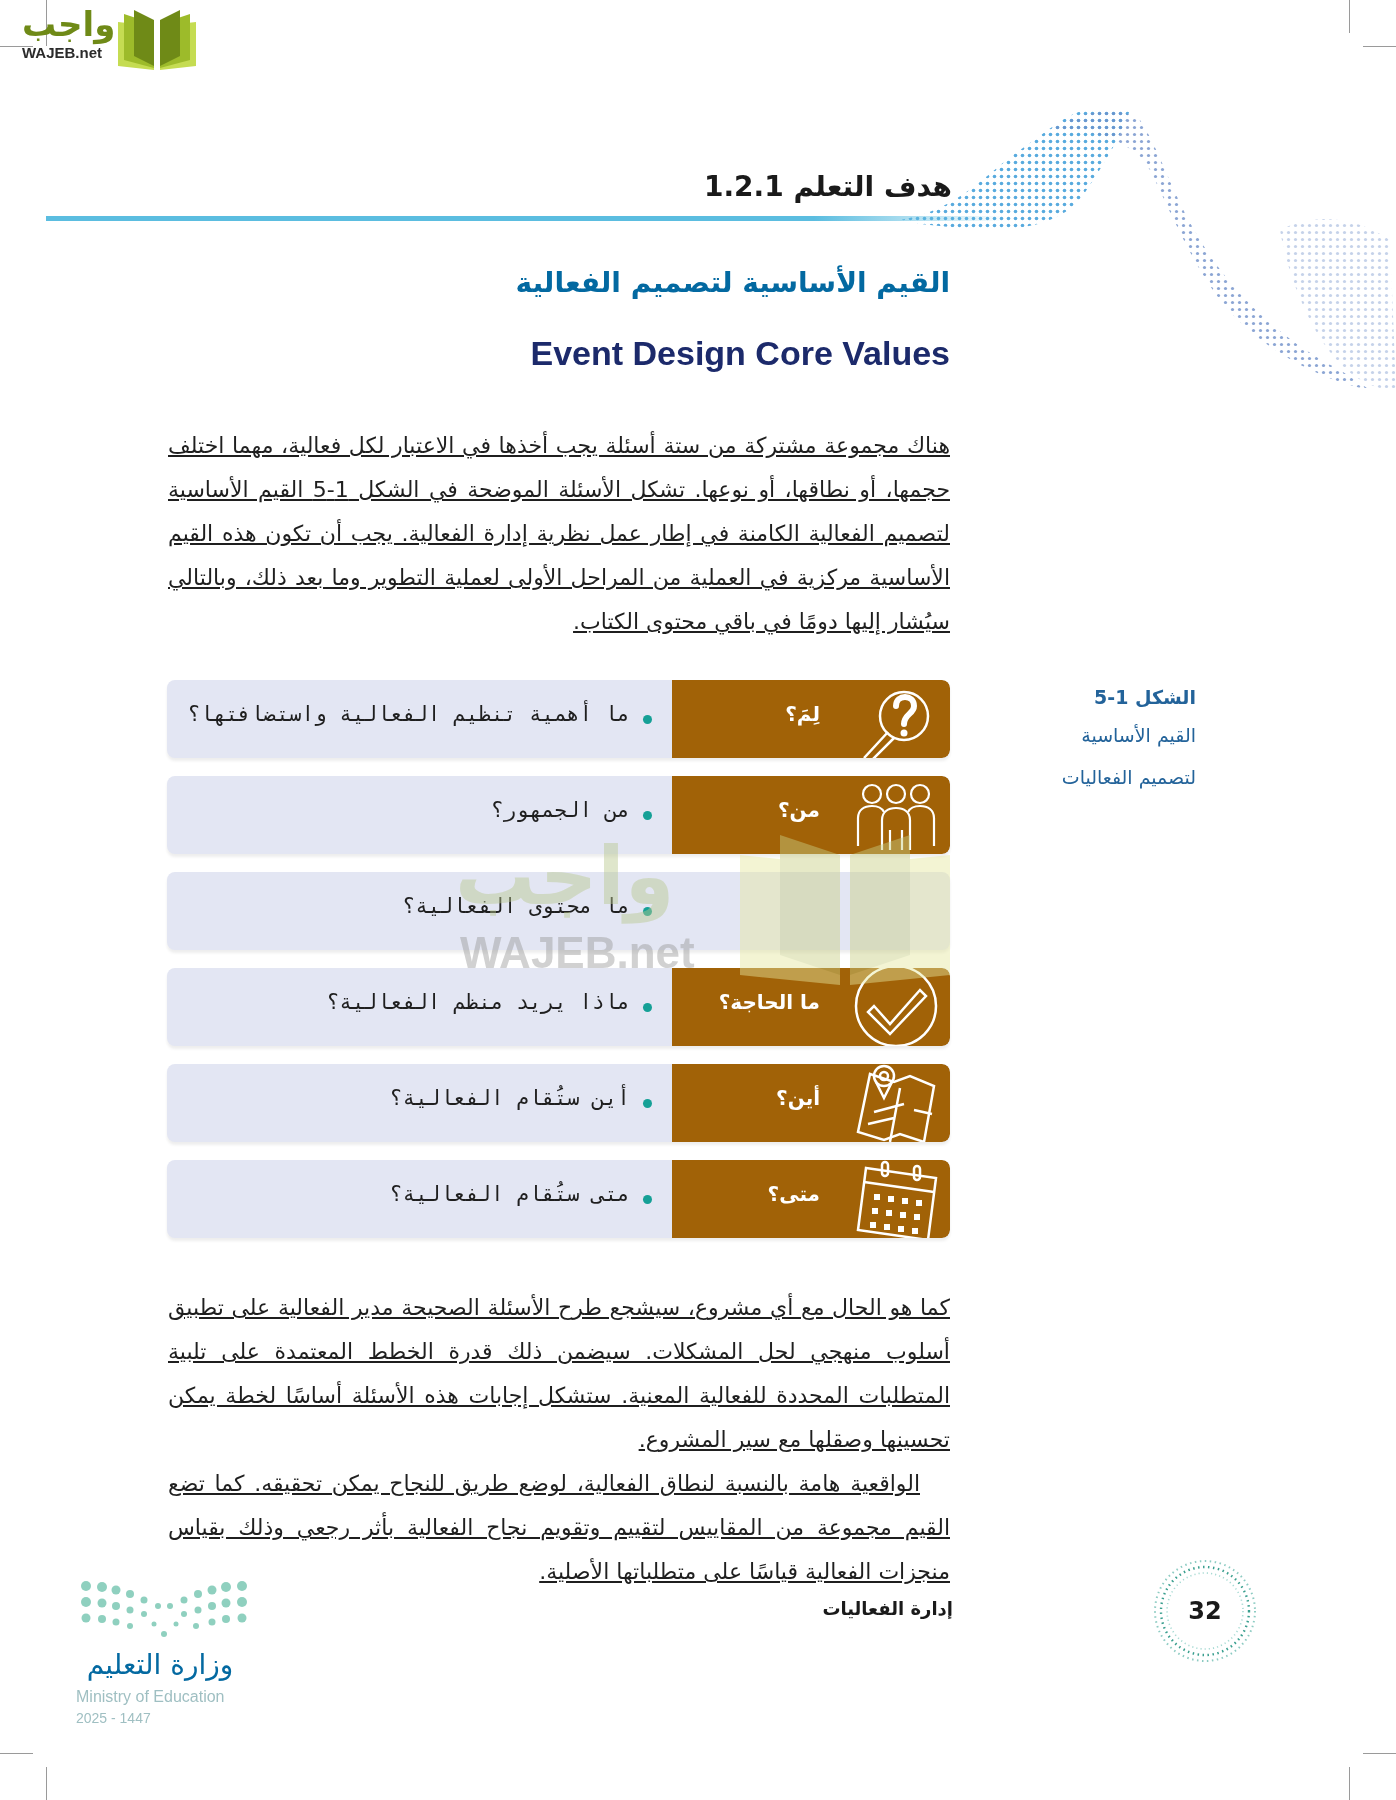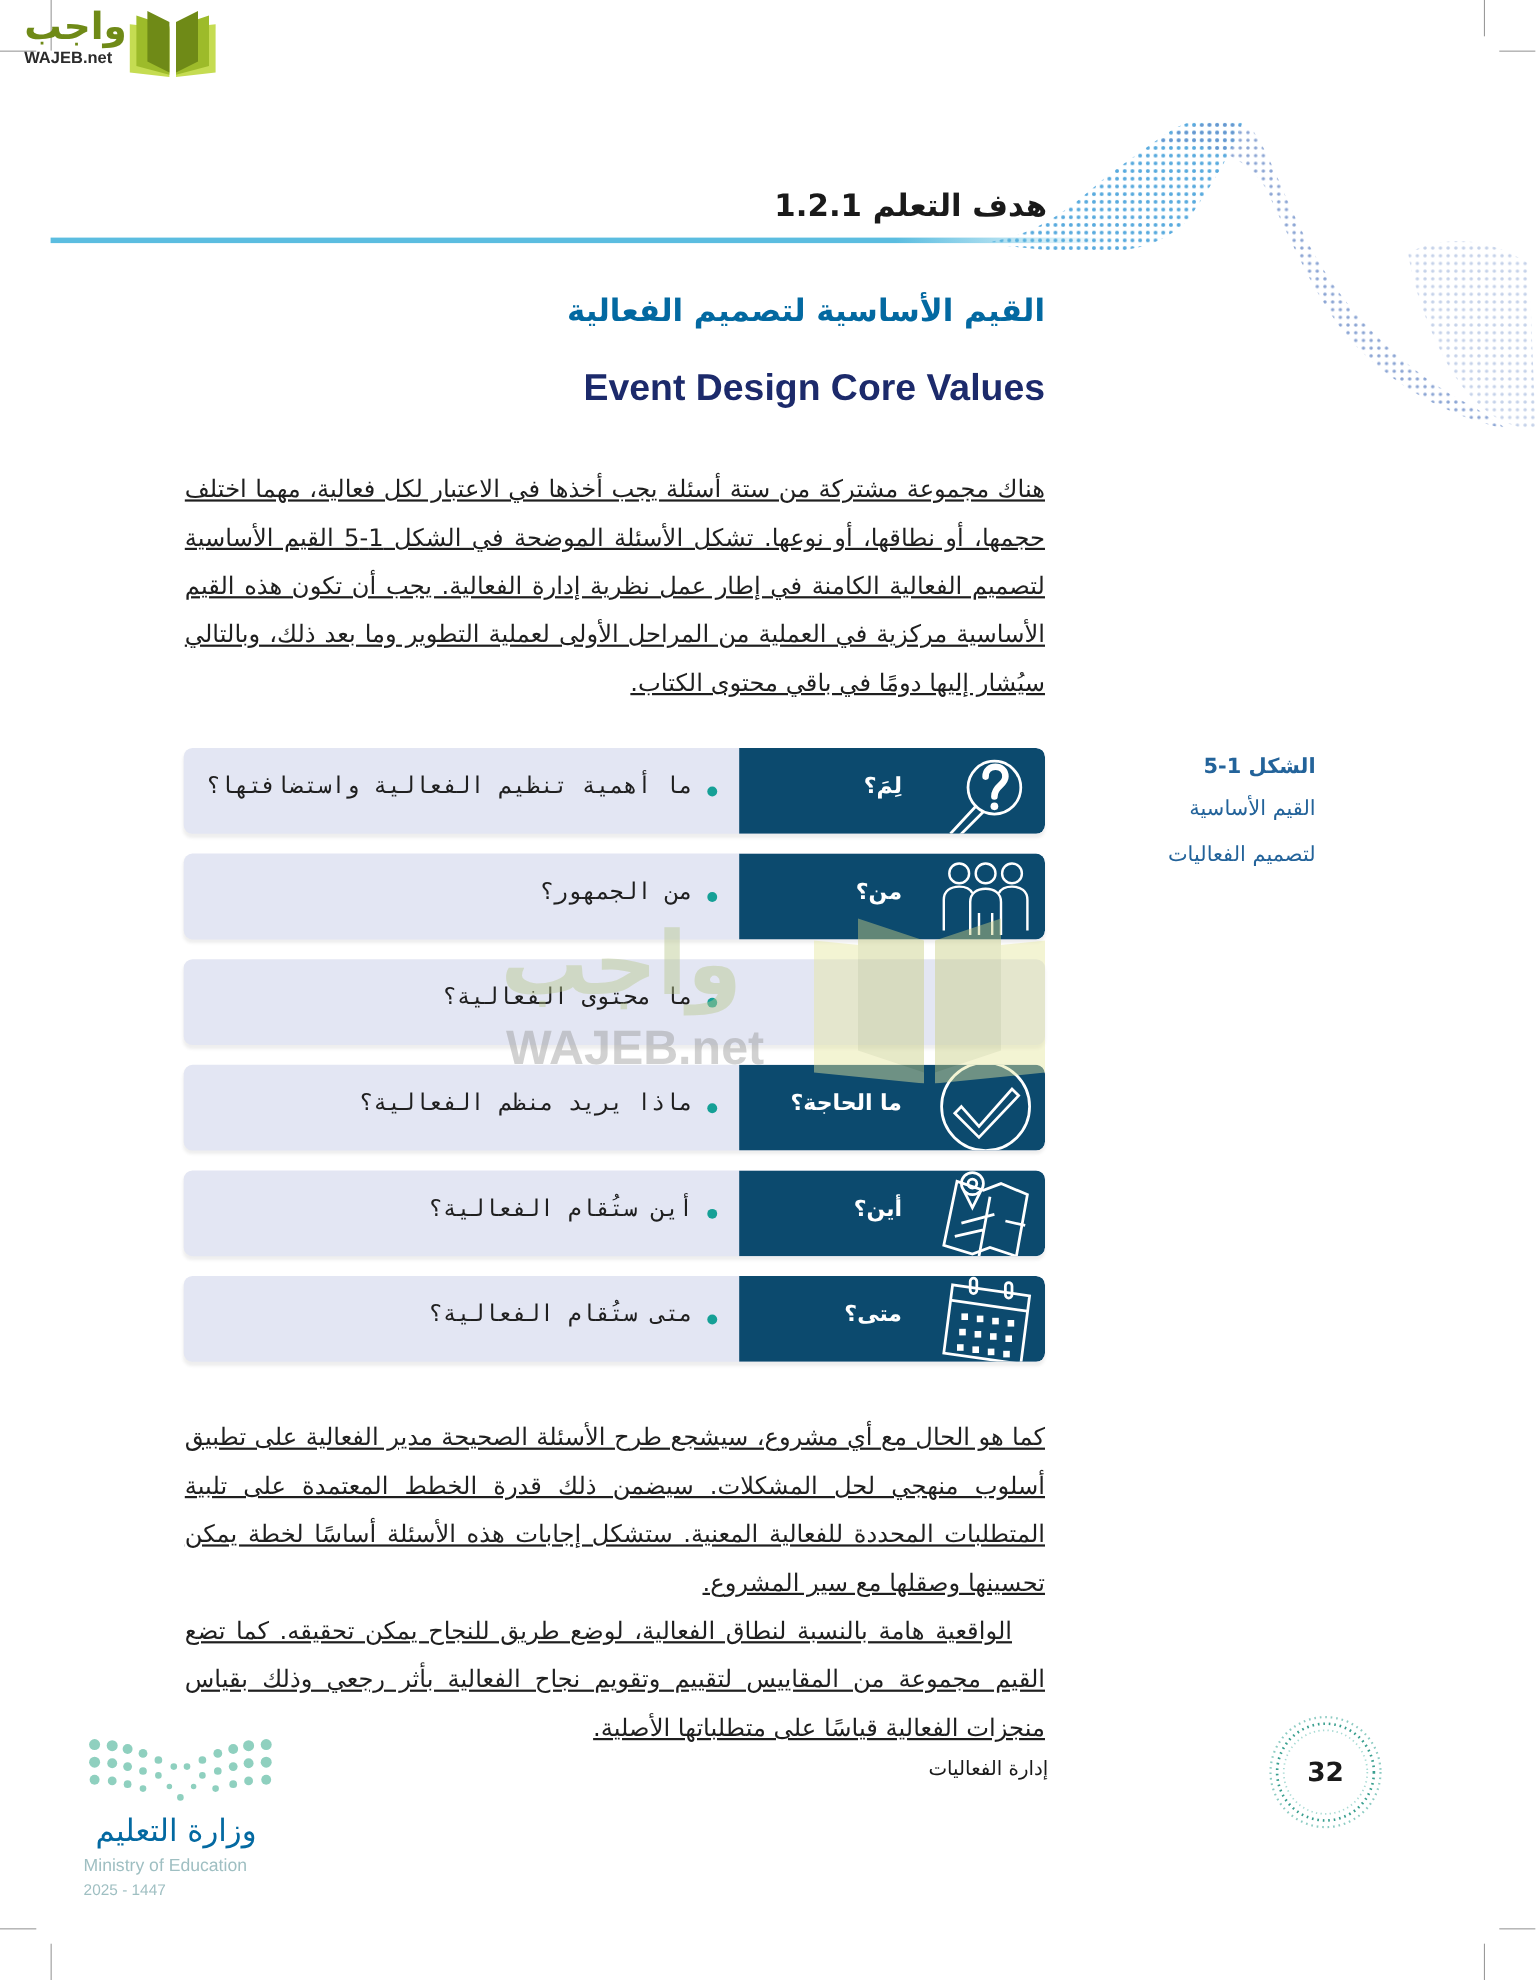--- a/index.html
+++ b/index.html
@@ -25,39 +25,39 @@
   .title-en { position:absolute; right:446px; top:334px; font-size:34px; font-weight:bold; color:#1c2a6b; font-family:"Liberation Sans", sans-serif; }
 
   .para { position:absolute; right:446px; width:782px; direction:rtl; text-align:justify; font-size:22px; line-height:44px; color:#1f1f1f; font-family:"DejaVu Sans", sans-serif; text-align-last:right;text-decoration:underline; }
   .para1 { top:424px; }
   .para2 { top:1286px; }
   .para3 { top:1462px; }
 
   
   .fig { position:absolute; left:167px; top:680px; width:783px; }
   .fig-row { position:relative; height:78px; margin-bottom:18px; border-radius:8px; background:#e3e6f3; box-shadow:0 3px 3px rgba(0,0,0,0.07); overflow:hidden; }
-  .fig-teal { position:absolute; right:0; top:0; width:278px; height:78px; background:#0c4a6e; border-radius:0 8px 8px 0; }
+  .fig-teal { position:absolute; right:0; top:0; width:278px; height:78px; background:#a16207; border-radius:0 8px 8px 0; }
   .fig-label { position:absolute; right:130px; top:22px; font-size:20px; font-weight:bold; color:#ffffff; direction:rtl; font-family:"DejaVu Sans", sans-serif; }
   .fig-icon { position:absolute; right:6px; top:0; width:100px; height:78px; }
   .fig-question { position:absolute; right:320px; top:22px; font-size:21px; color:#1f1f1f; direction:rtl; font-family:Liberation Mono, monospace; }
   .fig-bullet { position:absolute; right:298px; top:35px; width:9px; height:9px; border-radius:50%; background:#15a096; }
 
   
   .caption { position:absolute; right:200px; top:680px; direction:rtl; text-align:right; font-family:"DejaVu Sans", sans-serif; }
   .caption-num { font-size:19px; font-weight:bold; color:#23639a; line-height:34px; }
   .caption-text { font-size:19px; color:#23639a; line-height:42px; }
 
   
   .watermark { position:absolute; left:455px; top:830px; width:500px; height:150px; opacity:0.45; pointer-events:none; }
   .wm-ar { position:absolute; left:0; top:0; font-size:80px; font-weight:bold; color:#b9c88e; font-family:"DejaVu Sans", sans-serif; direction:rtl; }
   .wm-en { position:absolute; left:5px; top:98px; font-size:44px; font-weight:bold; color:#9a9a9a; font-family:"Liberation Sans", sans-serif; }
   .wm-book { position:absolute; left:285px; top:-5px; width:210px; height:160px; }
 
   
-  .footer-title { position:absolute; right:443px; top:1598px; font-size:18px; font-weight:normal; color:#1a1a1a; direction:rtl; font-family:"DejaVu Sans", sans-serif; }
+  .footer-title { position:absolute; right:443px; top:1598px; font-size:18px; font-weight:bold; color:#1a1a1a; direction:rtl; font-family:"DejaVu Sans", sans-serif; }
   .moe { position:absolute; left:74px; top:1578px; width:180px; height:150px; }
   .moe-dots { position:absolute; left:4px; top:0; width:172px; height:62px; }
   .moe-ar { position:absolute; left:0; top:70px; font-size:28px; color:#0369a1; direction:rtl; width:172px; text-align:center; font-family:"DejaVu Sans", sans-serif; }
   .moe-en { position:absolute; left:2px; top:110px; font-size:16px; color:#9fbfc2; font-family:"Liberation Sans", sans-serif; }
   .moe-year { position:absolute; left:2px; top:132px; font-size:14px; color:#9fbfc2; font-family:"Liberation Sans", sans-serif; }
 
   .page-num-wrap { position:absolute; left:1150px; top:1556px; width:110px; height:110px; }
   .page-num { position:absolute; left:0; top:0; width:110px; height:110px; line-height:110px; text-align:center; font-size:24px; font-weight:bold; color:#1a1a1a; font-family:"DejaVu Sans", sans-serif; }
 </style>
 </head>

